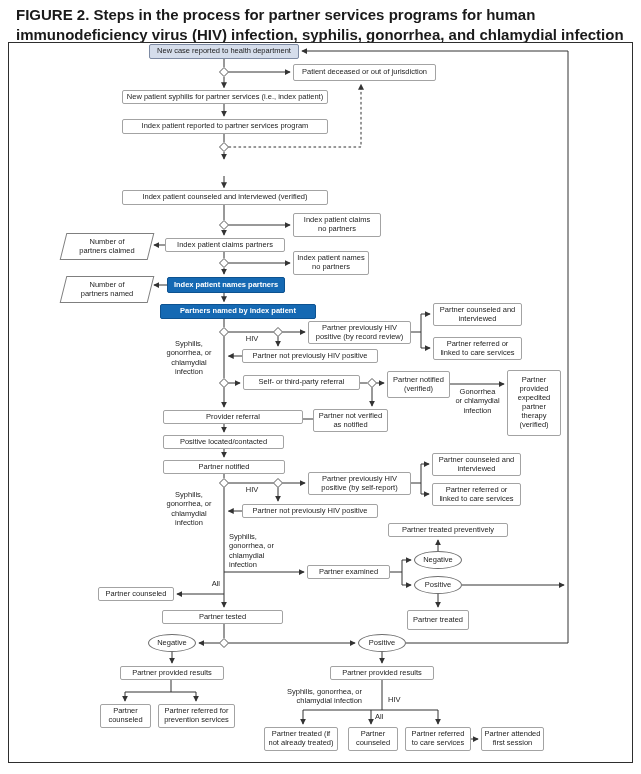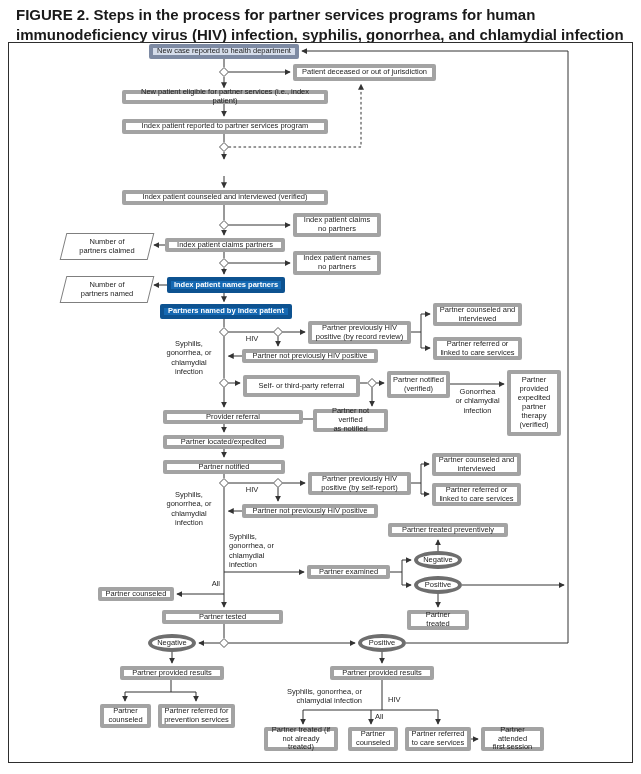--- a/index.html
+++ b/index.html
@@ -5,21 +5,21 @@
   html,body{margin:0;padding:0;background:#fff;}
   #page{position:relative;width:641px;height:774px;background:#fff;
         font-family:"Liberation Sans",sans-serif;overflow:hidden;}
   #fig-title{position:absolute;left:16px;top:5px;width:628px;
         font-size:15px;font-weight:bold;line-height:1.3;color:#1a1a1a;}
   #frame{position:absolute;left:8px;top:42px;width:623px;height:719px;
         border:1.6px solid #2e2e2e;background:#fff;}
   #wires{position:absolute;left:0;top:0;width:641px;height:774px;pointer-events:none;}
   .node{position:absolute;box-sizing:border-box;display:flex;align-items:center;justify-content:center;
         text-align:center;font-size:7.5px;line-height:1.18;color:#1d1d1d;background:#fff;
-        border:4px solid #a3a3a3;border-radius:2px;white-space:pre-line;padding:1px 2px;z-index:2;}
+        border:1px solid #a3a3a3;border-radius:2px;white-space:pre-line;padding:1px 2px;z-index:2;}
   .start{background:#d5ddeb;border-color:#7d8aa3;}
   .highlight{background:#1569b3;border-color:#0d5290;color:#fff;font-weight:bold;}
   .oval{border-radius:50%;border-color:#6e6e6e;}
   .para{background:transparent;border:none;}
   .para::before{content:"";position:absolute;inset:0;background:#fff;border:1px solid #7f7f7f;
         transform:skewX(-14deg);z-index:-1;}
   .elabel{position:absolute;font-size:7.5px;line-height:1.25;color:#1d1d1d;white-space:pre-line;z-index:2;}
   .tc{text-align:center;} .tr{text-align:right;} .tl{text-align:left;}
 </style>
 </head>
@@ -120,54 +120,54 @@
       <path d="M224,378.5 L228.5,383 L224,387.5 L219.5,383 Z"></path>
       <path d="M372,378.5 L376.5,383 L372,387.5 L367.5,383 Z"></path>
       <path d="M224,478.5 L228.5,483 L224,487.5 L219.5,483 Z"></path>
       <path d="M278,478.5 L282.5,483 L278,487.5 L273.5,483 Z"></path>
       <path d="M224,638.5 L228.5,643 L224,647.5 L219.5,643 Z"></path>
     </g>
   </svg>
 
   <div class="node start" style="left:149px;top:44px;width:150px;height:15px">New case reported to health department</div>
   <div class="node" style="left:293px;top:64px;width:143px;height:17px">Patient deceased or out of jurisdiction</div>
-  <div class="node" style="left:122px;top:90px;width:206px;height:14px">New patient eligible for partner services (i.e., index patient)</div>
+  <div class="node" style="left:122px;top:90px;width:206px;height:14px">New patient syphilis for partner services (i.e., index patient)</div>
   <div class="node" style="left:122px;top:119px;width:206px;height:15px">Index patient reported to partner services program</div>
   <div class="node" style="left:122px;top:190px;width:206px;height:15px">Index patient counseled and interviewed (verified)</div>
   <div class="node" style="left:293px;top:213px;width:88px;height:24px">Index patient claims
 no partners</div>
   <div class="node" style="left:165px;top:238px;width:120px;height:14px">Index patient claims partners</div>
   <div class="node para" style="left:63px;top:233px;width:88px;height:27px">Number of
 partners claimed</div>
-  <div class="node" style="left:293px;top:251px;width:88px;height:24px">Index patient names
+  <div class="node" style="left:293px;top:251px;width:76px;height:24px">Index patient names
 no partners</div>
   <div class="node highlight" style="left:167px;top:277px;width:118px;height:16px">Index patient names partners</div>
   <div class="node para" style="left:63px;top:276px;width:88px;height:27px">Number of
 partners named</div>
-  <div class="node highlight" style="left:160px;top:304px;width:132px;height:15px">Partners named by index patient</div>
+  <div class="node highlight" style="left:160px;top:304px;width:156px;height:15px">Partners named by index patient</div>
   <div class="node" style="left:308px;top:321px;width:103px;height:23px">Partner previously HIV
 positive (by record review)</div>
   <div class="node" style="left:433px;top:303px;width:89px;height:23px">Partner counseled and
 interviewed</div>
   <div class="node" style="left:433px;top:337px;width:89px;height:23px">Partner referred or
 linked to care services</div>
   <div class="node" style="left:242px;top:349px;width:136px;height:14px">Partner not previously HIV positive</div>
-  <div class="node" style="left:243px;top:375px;width:117px;height:22px">Self- or third-party referral</div>
+  <div class="node" style="left:243px;top:375px;width:117px;height:15px">Self- or third-party referral</div>
   <div class="node" style="left:387px;top:371px;width:63px;height:27px">Partner notified
 (verified)</div>
   <div class="node" style="left:507px;top:370px;width:54px;height:66px">Partner
 provided
 expedited
 partner
 therapy
 (verified)</div>
   <div class="node" style="left:313px;top:409px;width:75px;height:23px">Partner not verified
 as notified</div>
   <div class="node" style="left:163px;top:410px;width:140px;height:14px">Provider referral</div>
-  <div class="node" style="left:163px;top:435px;width:121px;height:14px">Partner located/expedited</div>
+  <div class="node" style="left:163px;top:435px;width:121px;height:14px">Positive located/contacted</div>
   <div class="node" style="left:163px;top:460px;width:122px;height:14px">Partner notified</div>
   <div class="node" style="left:308px;top:472px;width:103px;height:23px">Partner previously HIV
 positive (by self-report)</div>
   <div class="node" style="left:432px;top:453px;width:89px;height:23px">Partner counseled and
 interviewed</div>
   <div class="node" style="left:432px;top:483px;width:89px;height:23px">Partner referred or
 linked to care services</div>
   <div class="node" style="left:242px;top:504px;width:136px;height:14px">Partner not previously HIV positive</div>
   <div class="node" style="left:388px;top:523px;width:120px;height:14px">Partner treated preventively</div>
   <div class="node" style="left:307px;top:565px;width:83px;height:14px">Partner examined</div>

